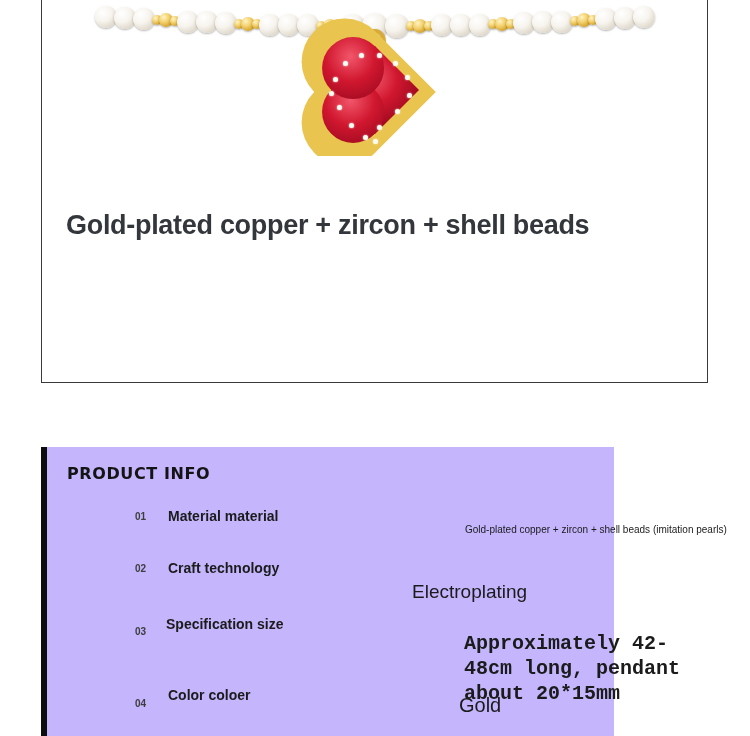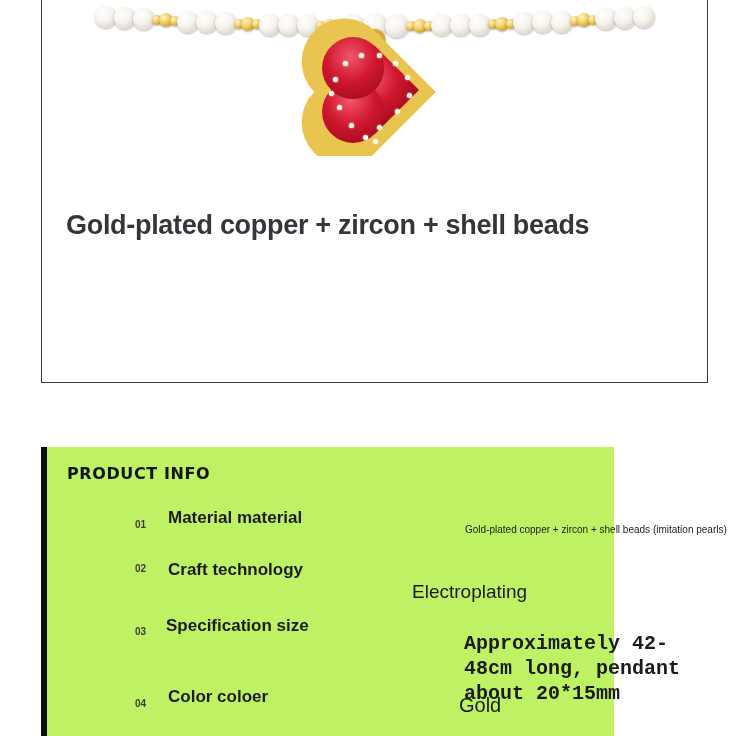--- a/index.html
+++ b/index.html
@@ -146,21 +146,21 @@
     line-height: 1.2;
   }
 
   
   .info-panel {
     position: absolute;
     left: 41px;
     top: 447px;
     width: 573px;
     height: 289px;
-    background: #bef264;
+    background: #c4b5fd;
     box-sizing: border-box;
   }
   .info-bar {
     position: absolute;
     left: 0;
     top: 0;
     width: 6px;
     height: 100%;
     background: #0d0d0d;
   }
@@ -181,34 +181,34 @@
     width: 100%;
   }
   .row .num {
     position: absolute;
     font-size: 10px;
     font-weight: bold;
     color: #3d3d3d;
   }
   .row .label {
     position: absolute;
-    font-size: 17px;
+    font-size: 14px;
     font-weight: bold;
     color: #1b1b1b;
     white-space: nowrap;
   }
   .row .value {
     position: absolute;
     color: #1b1b1b;
     line-height: 1.25;
   }
 
   
   #row-1 { top: 60px; }
-  #row-1 .num { left: 94px; top: 12px; }
+  #row-1 .num { left: 94px; top: 4px; }
   #row-1 .label { left: 127px; top: 1px; }
   #row-1 .value { left: 424px; top: 17px; font-size: 10px; white-space: nowrap; }
 
   #row-2 { top: 112px; }
   #row-2 .num { left: 94px; top: 4px; }
   #row-2 .label { left: 127px; top: 1px; }
   #row-2 .value { left: 371px; top: 21px; font-size: 19px; }
 
   #row-3 { top: 168px; }
   #row-3 .num { left: 94px; top: 11px; }

